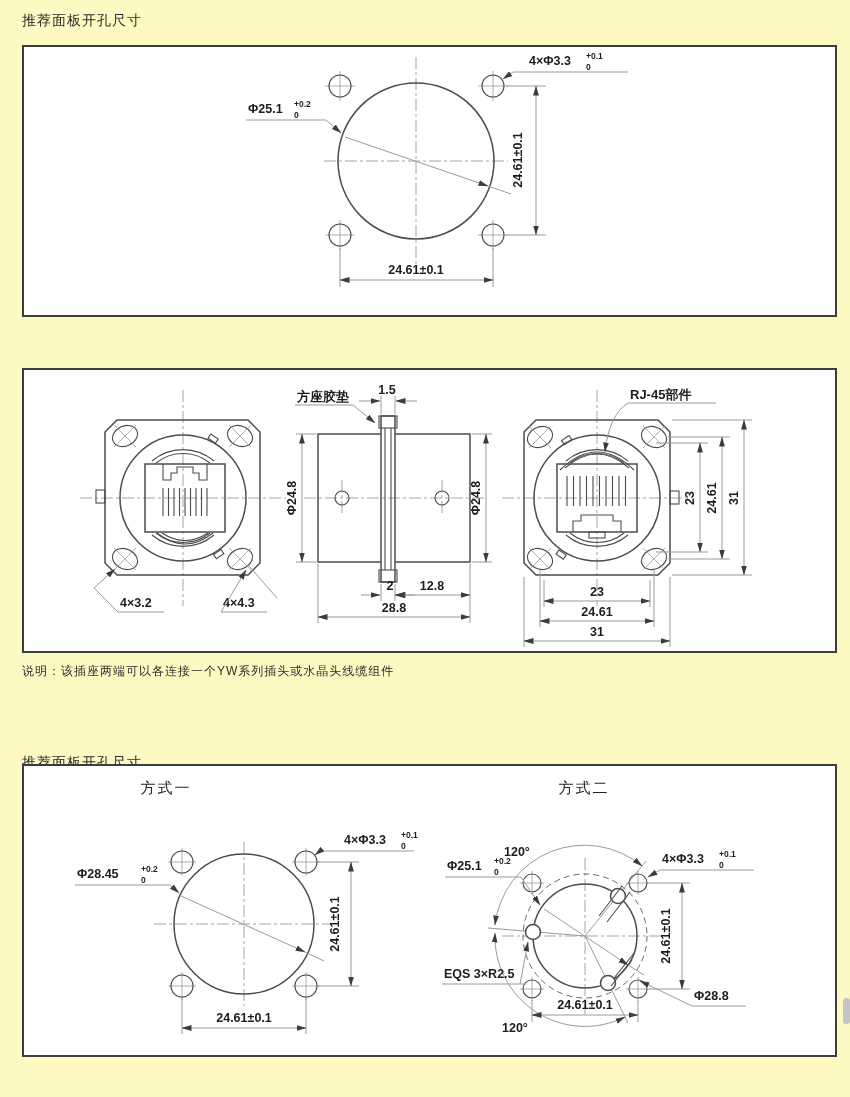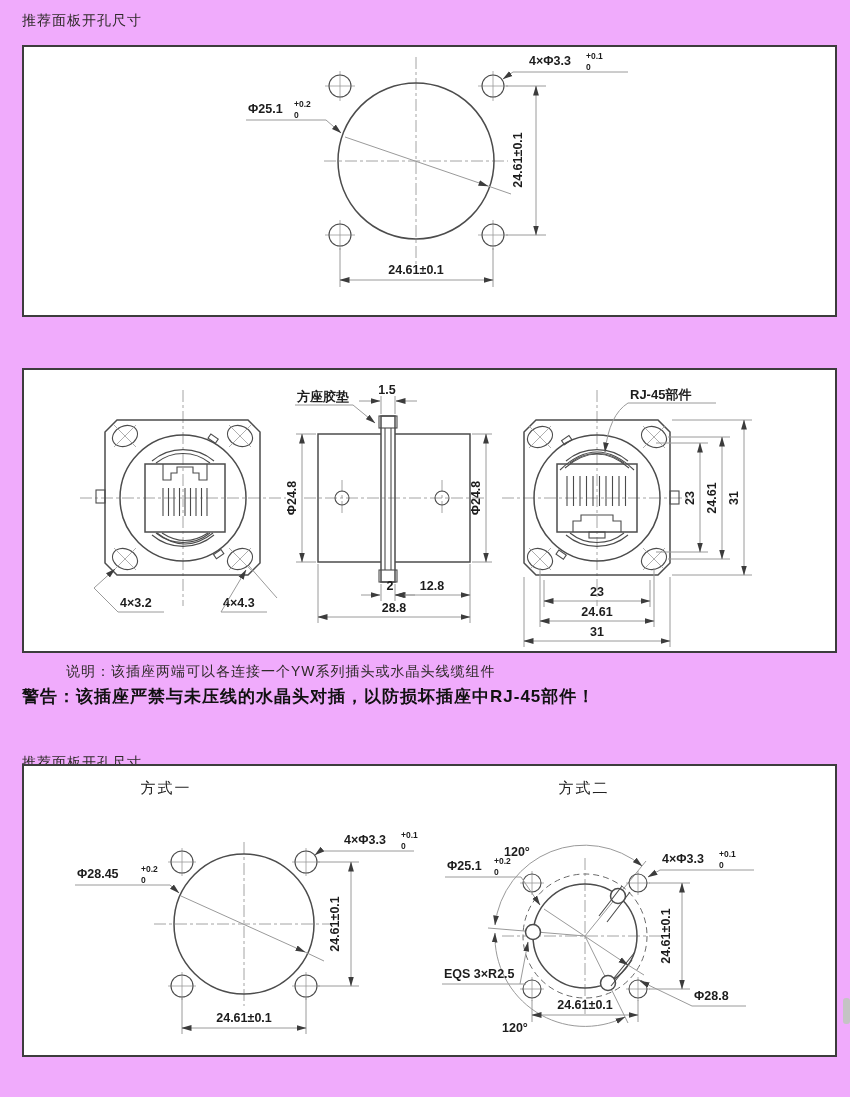--- a/index.html
+++ b/index.html
@@ -1,20 +1,20 @@
 <!DOCTYPE html>
 <html><head>
 <meta charset="utf-8">
 <style>
   html,body{margin:0;padding:0;background:#ffffff;}
-  #page{position:relative;width:850px;height:1097px;background:#f0abfc;overflow:hidden;
+  #page{position:relative;width:850px;height:1097px;background:#fef9c3;overflow:hidden;
         font-family:"Liberation Sans","DejaVu Sans",sans-serif;color:#2b2b2b;}
   .sec-label{position:absolute;left:22px;font-size:14px;color:#2e2a28;letter-spacing:1px;}
   .heading{position:absolute;left:22px;font-size:15px;color:#2e2a28;letter-spacing:1px;}
-  .note{position:absolute;left:22px;font-size:14px;color:#2e2a28;letter-spacing:1px;margin-left:44px;}
+  .note{position:absolute;left:22px;font-size:12px;color:#2e2a28;letter-spacing:1px;}
   .warning{position:absolute;left:22px;font-size:17px;font-weight:bold;color:#111;letter-spacing:1px;}
   .dbox{position:absolute;left:22px;width:815px;border:2px solid #3d3d3d;box-sizing:border-box;background:#fff;}
   .dbox svg{display:block;}
   
   .ol{stroke:#4c4c4c;stroke-width:1.5;fill:none;stroke-linejoin:miter;}
   .ol2{stroke:#4c4c4c;stroke-width:1.1;fill:none;}
   .tl{stroke:#9a9a9a;stroke-width:1;fill:none;}
   .hl{stroke:#9a9a9a;stroke-width:0.8;fill:none;}
   .cl{stroke:#9a9a9a;stroke-width:0.9;fill:none;stroke-dasharray:12 3 3 3;}
   .dc{stroke:#6a6a6a;stroke-width:1;fill:none;stroke-dasharray:6 4;}
@@ -202,21 +202,20 @@
           <line class="tl" x1="500" y1="271" x2="646" y2="271" marker-start="url(#arr)" marker-end="url(#arr)"></line>
           <text class="dt" x="573" y="226" text-anchor="middle">23</text>
           <text class="dt" x="573" y="246" text-anchor="middle">24.61</text>
           <text class="dt" x="573" y="266" text-anchor="middle">31</text>
         </g>
       </g>
     </svg>
   </div>
 
   <div class="note" style="top:663px;">说明：该插座两端可以各连接一个YW系列插头或水晶头线缆组件</div>
-  <div class="warning" style="top:685px;">警告：该插座严禁与未压线的水晶头对插，以防损坏插座中RJ-45部件！</div>
 
   <div class="sec-label" style="top:754px;">推荐面板开孔尺寸</div>
 
   <div class="dbox" style="top:764px;height:293px;">
     <svg width="811" height="289" viewBox="0 0 811 289">
 
       <g>
         <text class="zht" x="142" y="27" text-anchor="middle">方式一</text>
         <path class="cl" d="M220,76 V240 M130,158 H306"></path>
         <path class="hl" d="M144,96 H172 M158,82 V110 M268,96 H296 M282,82 V110 M144,220 H172 M158,206 V234 M268,220 H296 M282,206 V234"></path>

